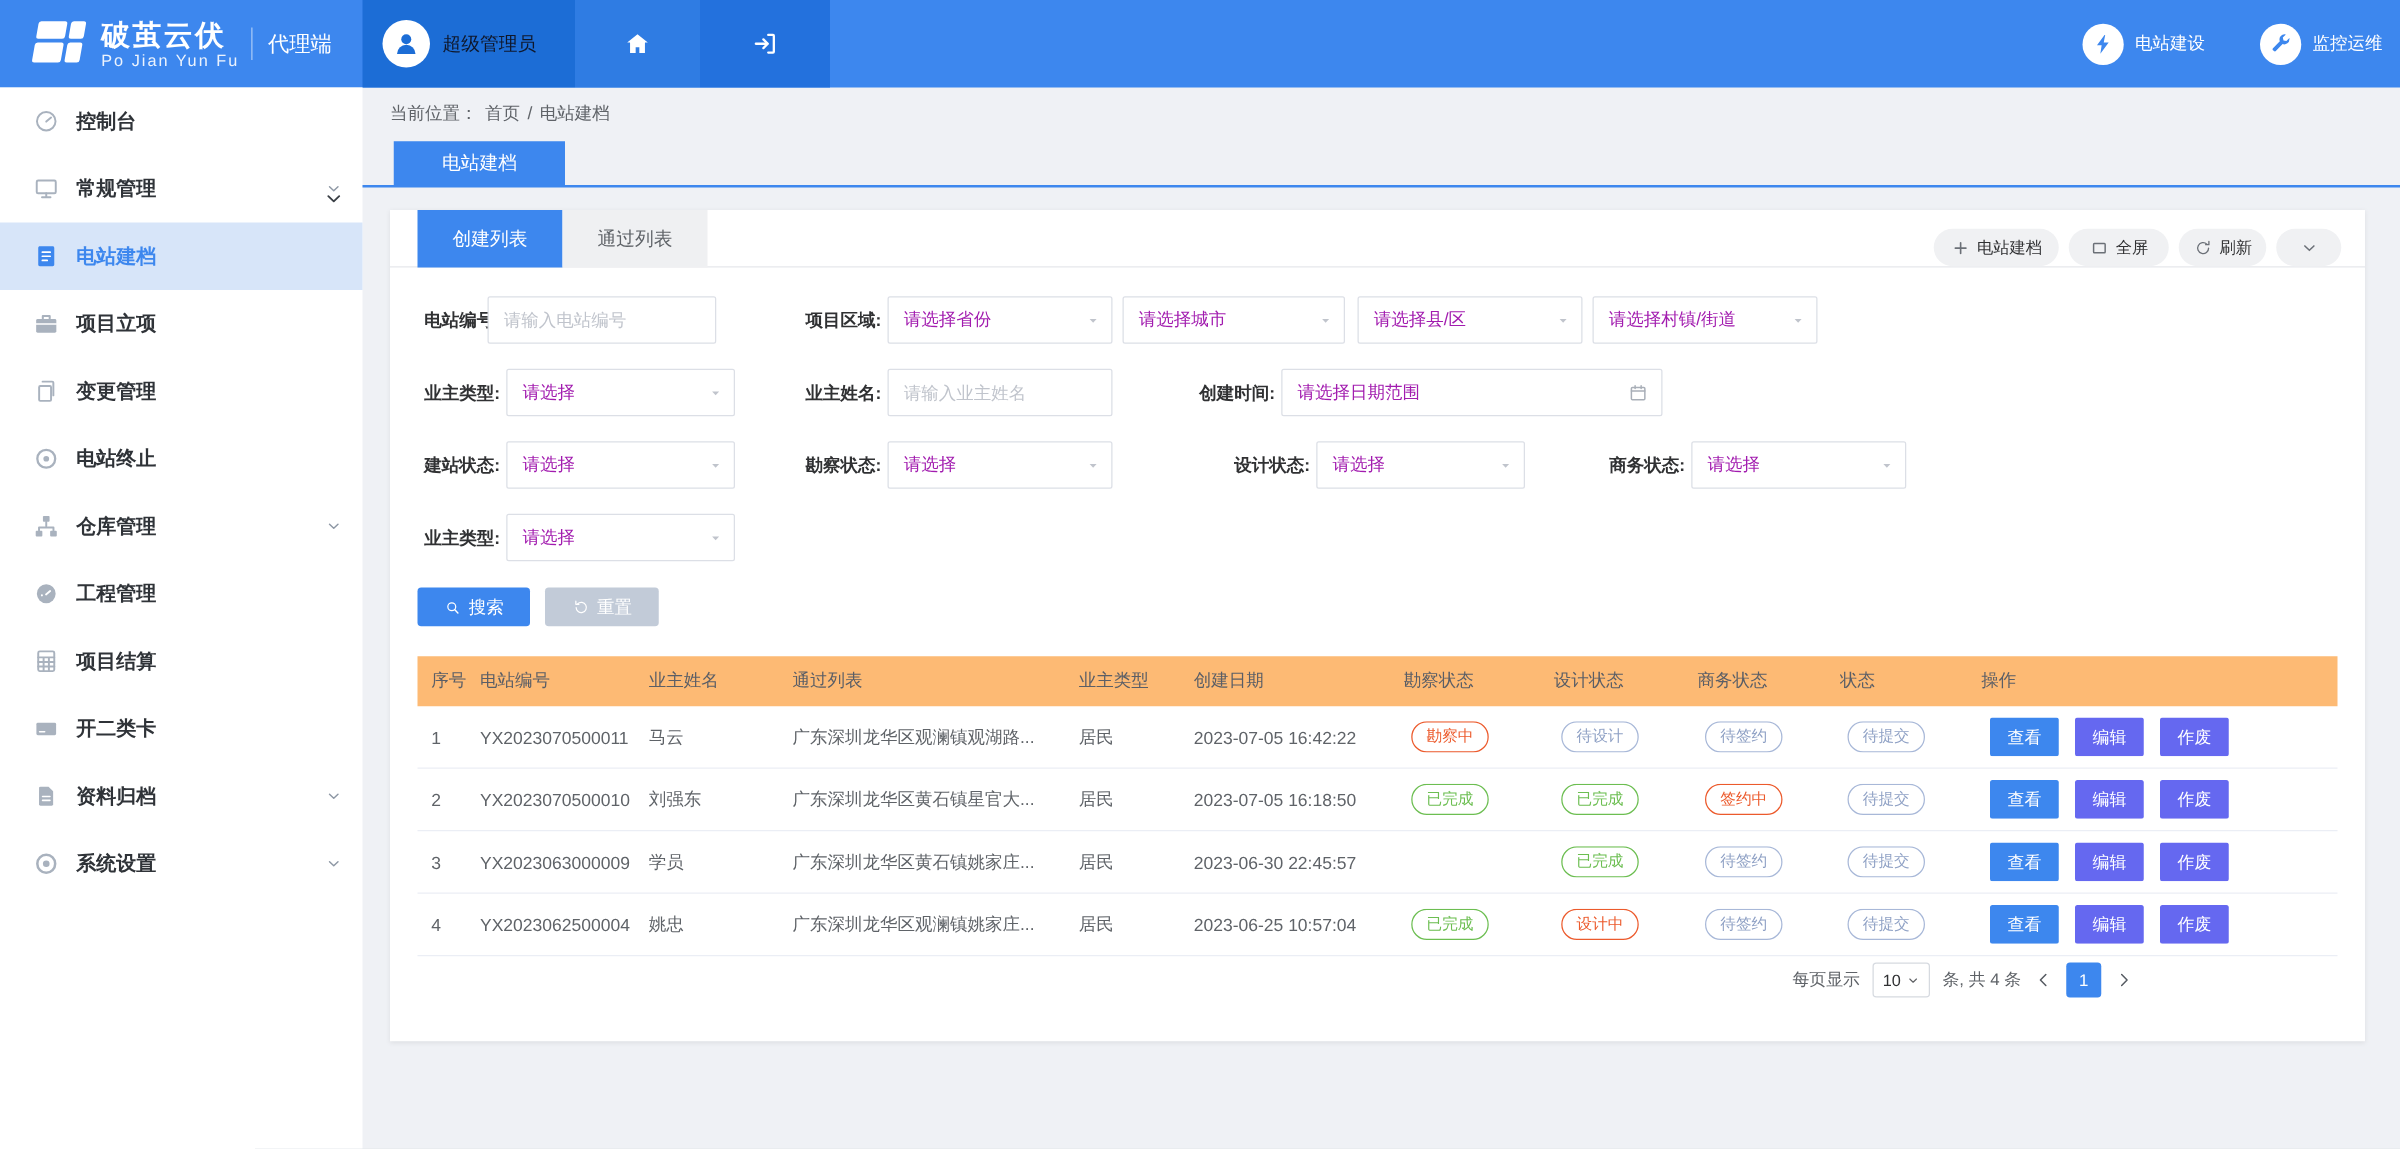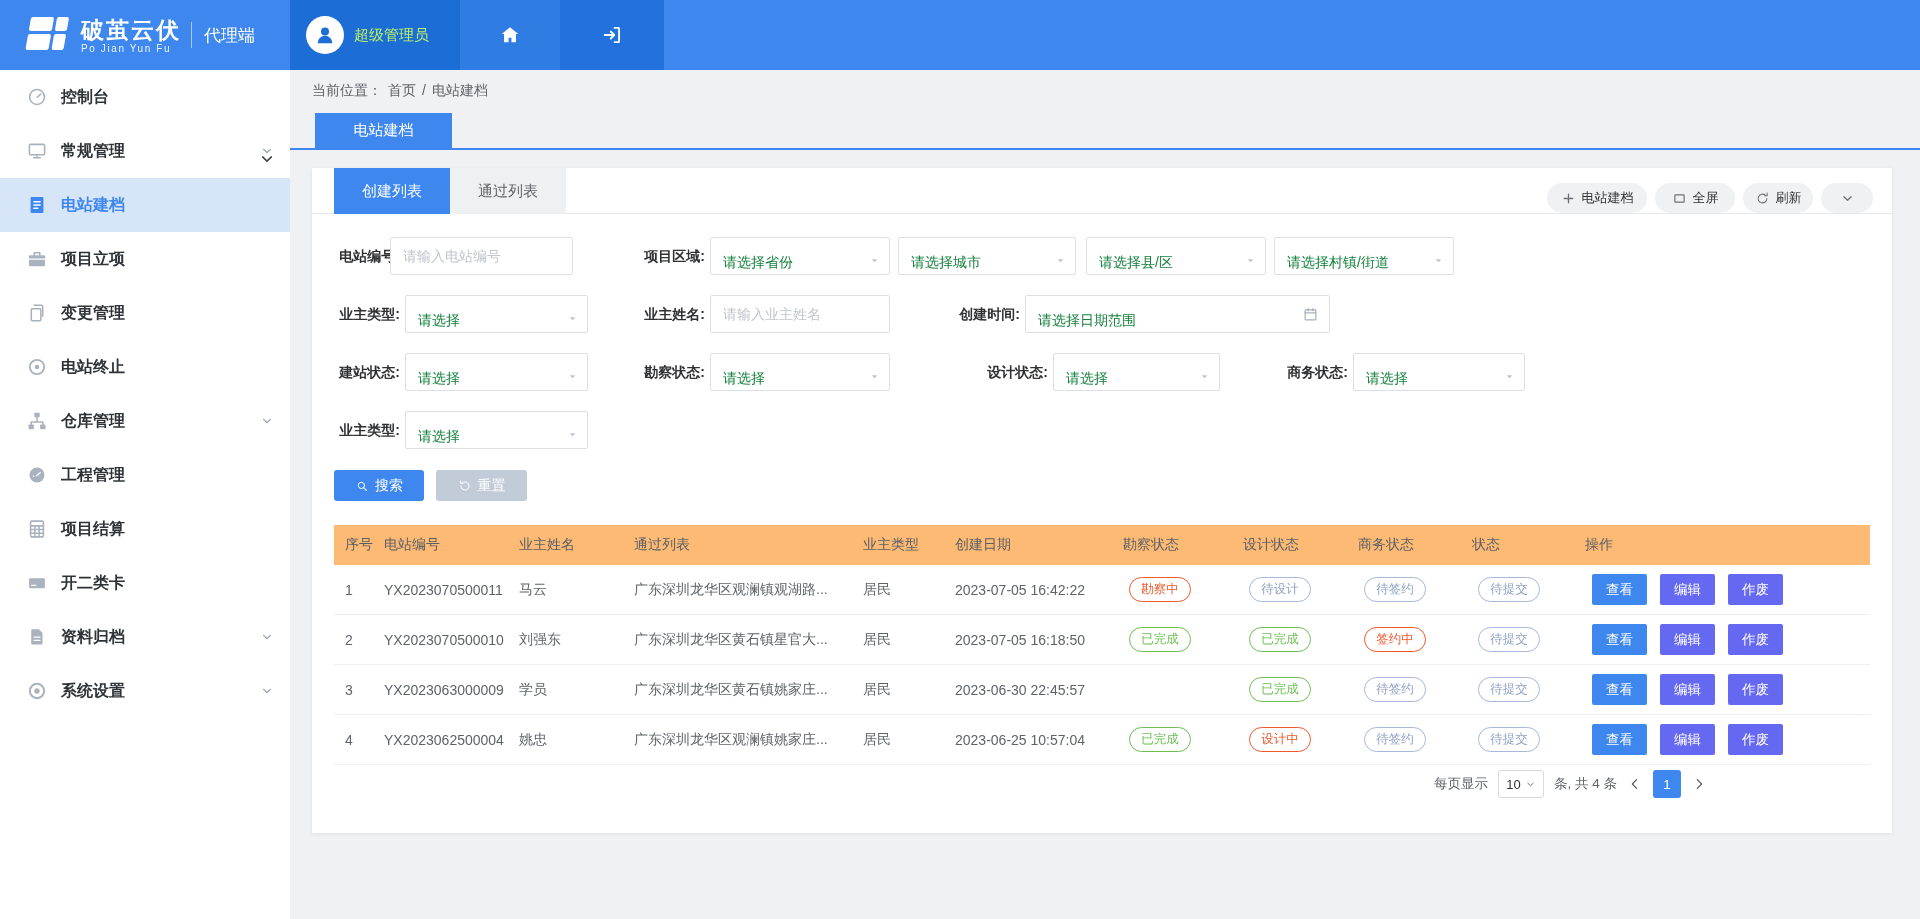--- a/index.html
+++ b/index.html
@@ -7,29 +7,29 @@
        font-family:"Liberation Sans","DejaVu Sans",sans-serif;color:#333;}
   .icon{display:inline-flex;align-items:center;justify-content:center;}
   
   .hdr{position:absolute;left:0;top:0;right:0;height:70px;background:var(--primary,#3D87EE);}
   .logo{position:absolute;left:0;top:0;width:290px;height:70px;display:flex;align-items:center;}
   .logo-mark{width:42px;height:36px;margin-left:28px;display:grid;grid-template-columns:23px 12px;
              grid-template-rows:14px 16px;gap:3px;transform:skewX(-10deg);flex:none;}
   .logo-mark div{background:#fff;border-radius:2px;}
   .logo-text{margin-left:11px;color:#fff;white-space:nowrap;}
   .logo-title{font-size:23px;font-weight:bold;letter-spacing:2px;line-height:26px;}
-  .logo-sub{font-size:10px;letter-spacing:1.6px;opacity:.9;}
+  .logo-sub{font-size:13px;letter-spacing:1.6px;opacity:.9;}
   .logo-div{width:1px;height:26px;background:rgba(255,255,255,.55);margin:0 12px 0 10px;flex:none;}
   .portal{color:#fff;font-size:17px;white-space:nowrap;}
   .hdr-user{position:absolute;left:290px;top:0;width:170px;height:70px;background:#1C6DD6;
             display:flex;align-items:center;cursor:pointer;}
   .avatar{width:38px;height:38px;border-radius:50%;background:#fff;margin-left:16px;flex:none;
           display:flex;align-items:center;justify-content:center;color:#1C6DD6;}
   .avatar .icon{width:24px;height:24px;}
-  .user-name{color:#bef264;font-size:15px;margin-left:10px;white-space:nowrap;}
+  .user-name{color:#0f172a;font-size:15px;margin-left:10px;white-space:nowrap;}
   .hdr-btn{position:absolute;top:0;height:70px;display:flex;align-items:center;justify-content:center;
            color:#fff;cursor:pointer;}
   .hdr-home{left:460px;width:100px;background:#2F7CE3;}
   .hdr-logout{left:560px;width:104px;background:#2371DD;}
   .hdr-btn .icon{width:22px;height:22px;}
   .quick{position:absolute;right:14px;top:0;height:70px;display:flex;align-items:center;gap:44px;}
   .qitem{display:flex;align-items:center;gap:9px;color:#fff;font-size:14px;cursor:pointer;white-space:nowrap;}
   .qcircle{width:33px;height:33px;border-radius:50%;background:#fff;display:flex;align-items:center;
            justify-content:center;color:var(--primary,#3D87EE);flex:none;}
   .qcircle .icon{width:19px;height:19px;}
@@ -60,21 +60,21 @@
   .pills{position:absolute;top:15px;right:19px;height:30px;display:flex;gap:8px;}
   .pill{height:30px;border-radius:15px;background:#F0F1F3;color:#303133;font-size:13px;
         display:flex;align-items:center;justify-content:center;gap:6px;cursor:pointer;box-sizing:border-box;}
   .pill .icon{width:15px;height:15px;color:#6B7077;}
   
   .flt-label{position:absolute;width:85px;text-align:right;font-size:14px;font-weight:600;color:#303133;
              line-height:38px;white-space:nowrap;}
   .ctl{position:absolute;height:38px;border:1px solid #DCDFE6;border-radius:2px;background:#fff;box-sizing:border-box;}
   input.ctl{padding:0 12px;font-size:14px;color:#333;outline:none;font-family:inherit;}
   input.ctl::placeholder{color:#C0C4CC;}
-  .sel{display:flex;padding:16px 28px 0 12px;font-size:14px;color:#15803d;cursor:pointer;}
+  .sel{display:flex;align-items:center;padding:0 28px 0 12px;font-size:14px;color:#a21caf;cursor:pointer;}
   .sel .caret{position:absolute;right:8px;width:13px;height:13px;color:#C0C4CC;}
   .date .cal{position:absolute;right:10px;top:10px;width:17px;height:17px;color:#A9AFB8;}
   .fbtn{position:absolute;top:302px;height:31px;border:none;border-radius:3px;color:#fff;font-size:14px;
         display:flex;align-items:center;justify-content:center;gap:6px;cursor:pointer;font-family:inherit;}
   .fbtn .icon{width:14px;height:14px;color:#fff;}
   .btn-search{left:22px;width:90px;background:var(--primary,#3D87EE);}
   .btn-reset{left:124px;width:91px;background:#C2CBD8;}
   
   .table{position:absolute;left:22px;right:22px;top:357px;}
   .tg{display:grid;grid-template-columns:50px 135px 115px 229px 92px 168px 120px 115px 114px 113px 1fr;
@@ -143,20 +143,42 @@
     </div>
     <div class="hdr-btn hdr-logout">
       <span class="icon">
           <svg viewBox="0 0 24 24" fill="none" stroke="currentColor" stroke-width="1.7" stroke-linecap="round" stroke-linejoin="round" style="width:100%;height:100%;display:block">
             <path d="M14.8 4.3H19a.7.7 0 0 1 .7.7v14a.7.7 0 0 1-.7.7h-4.2" stroke-width="2"></path>
             <path d="M4 12h10" stroke-width="2"></path>
             <path d="M10.6 8.2L14.4 12l-3.8 3.8" stroke-width="2"></path>
           </svg>
         </span>
     </div>
+    <div class="quick">
+        <div class="qitem">
+          <span class="qcircle">
+            <span class="icon" style="width: 19px; height: 19px;">
+              <svg viewBox="0 0 24 24" fill="none" stroke="currentColor" stroke-width="1.7" stroke-linecap="round" stroke-linejoin="round" style="width:100%;height:100%;display:block">
+                <path d="M13.4 2.6L5.8 13h4.7l-1.3 8.4L17.6 10h-5l1.5-7.4z" fill="currentColor" stroke="none"></path>
+              </svg>
+            </span>
+          </span>
+          <span>电站建设</span>
+        </div>
+        <div class="qitem">
+          <span class="qcircle">
+            <span class="icon" style="width: 19px; height: 19px;">
+              <svg viewBox="0 0 24 24" fill="none" stroke="currentColor" stroke-width="1.7" stroke-linecap="round" stroke-linejoin="round" style="width:100%;height:100%;display:block">
+                <path d="M20.9 6.6a5.2 5.2 0 0 1-6.9 5.1l-6.4 6.4a2 2 0 1 1-2.8-2.8l6.4-6.4A5.2 5.2 0 0 1 17.3 2l-3.1 3.1.7 2.9 2.9.7 3.1-3.1c.1.3.1.6 0 1z" fill="currentColor" stroke="none"></path>
+              </svg>
+            </span>
+          </span>
+          <span>监控运维</span>
+        </div>
+      </div>
   </header>
 
   <aside class="sidebar">
       <div class="sb-item">
         <span class="icon sb-ic">
           <svg viewBox="0 0 24 24" fill="none" stroke="currentColor" stroke-width="1.7" stroke-linecap="round" stroke-linejoin="round" style="width:100%;height:100%;display:block">
             <circle cx="12" cy="12" r="8.1"></circle>
             <path d="M12 12.3l4.2-3.5"></path>
           </svg>
         </span>

